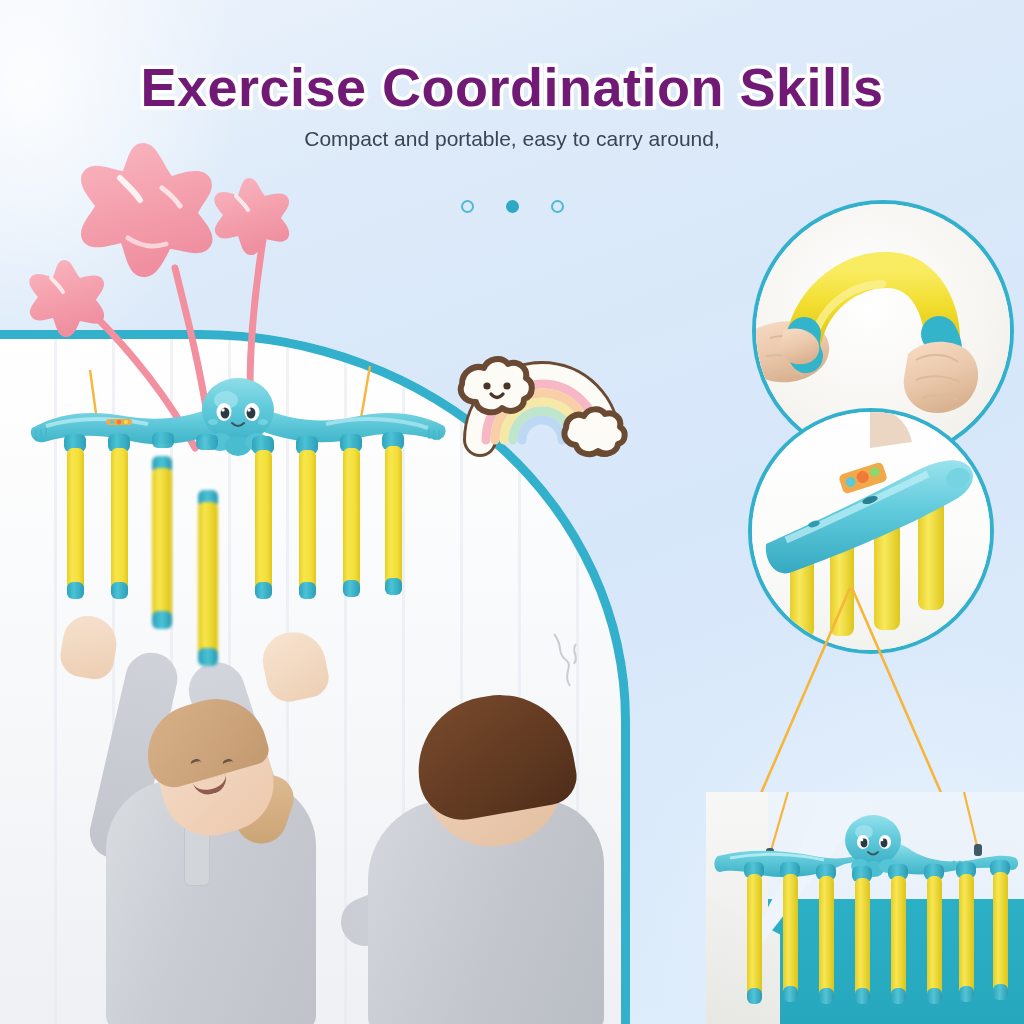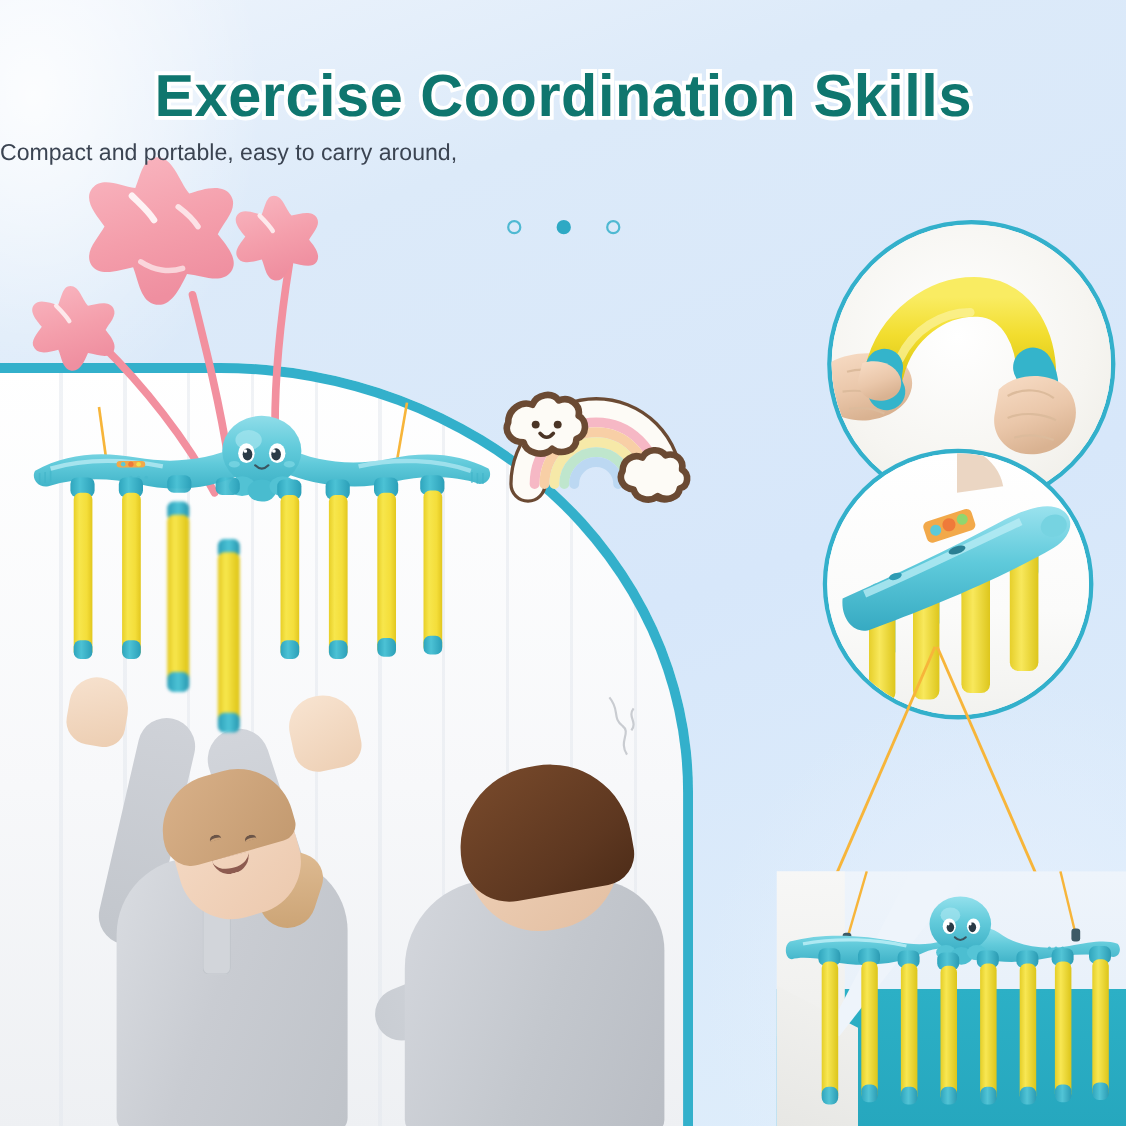--- a/index.html
+++ b/index.html
@@ -22,27 +22,27 @@
   }
   .bg-wash-right{
     position:absolute; right:-80px; bottom:-60px; width:460px; height:460px;
     background:radial-gradient(ellipse at 60% 60%, rgba(230,240,253,.9), rgba(230,240,253,0) 72%);
   }
 
   
   .headline{
     position:absolute; top:56px; left:0; width:1024px; text-align:center;
     font-size:54px; font-weight:bold; letter-spacing:.5px;
-    color:#0f766e;
+    color:#701a75;
     -webkit-text-stroke:7px #ffffff;
     paint-order:stroke fill;
     text-shadow:0 2px 0 rgba(255,255,255,.9);
   }
   .subtitle{
-    position:absolute; top:124px; left:0; width:1024px; text-align:left;
+    position:absolute; top:124px; left:0; width:1024px; text-align:center;
     font-size:21px; line-height:30px; color:#3b4452; font-weight:normal;
   }
   .dots{
     position:absolute; top:200px; left:0; width:1024px;
     display:flex; justify-content:center; gap:32px; align-items:center;
   }
   .dot{ width:13px; height:13px; border-radius:50%; border:2px solid #4fb9d2; background:transparent; }
   .dot.active{ background:#2ea9c4; border-color:#2ea9c4; }
 
   

